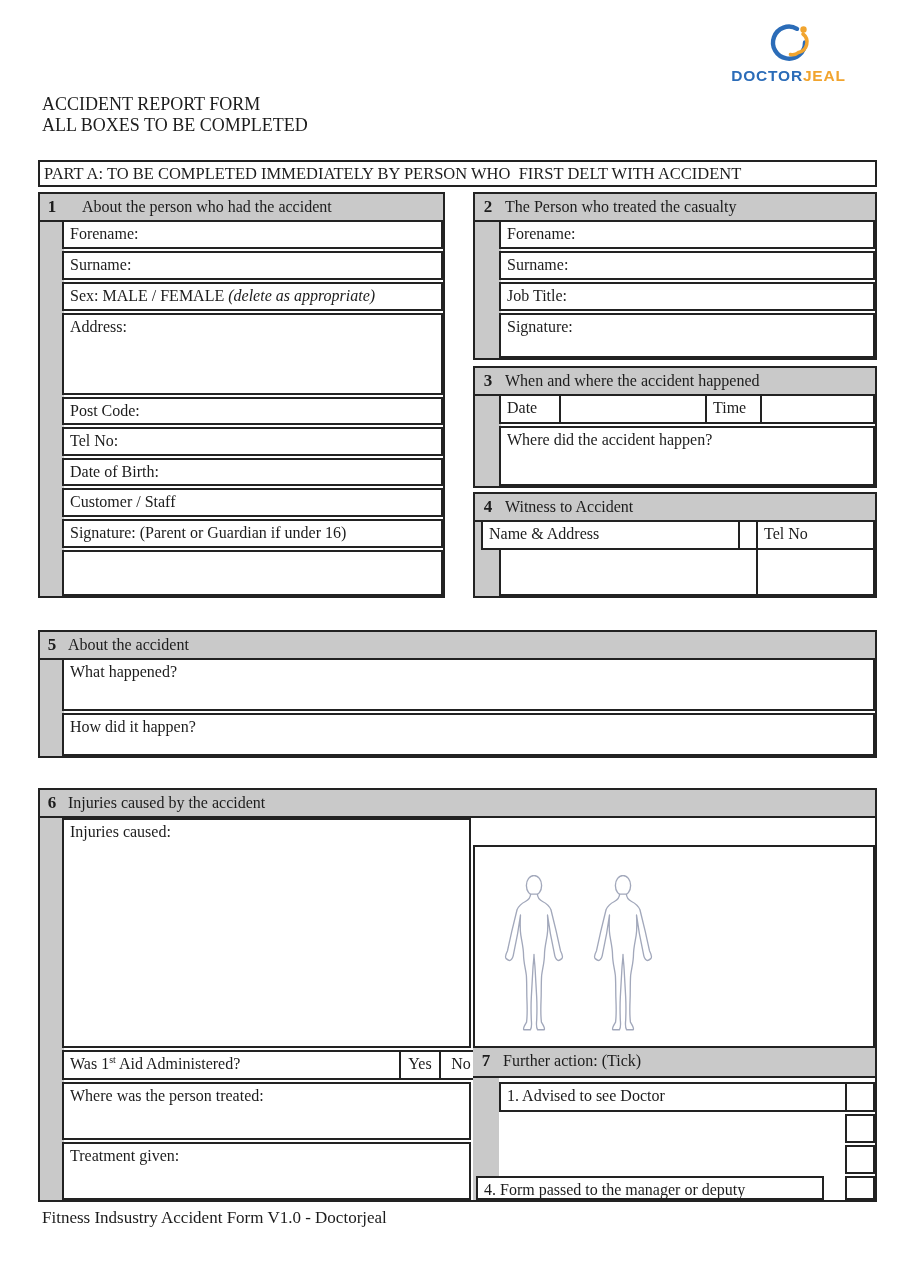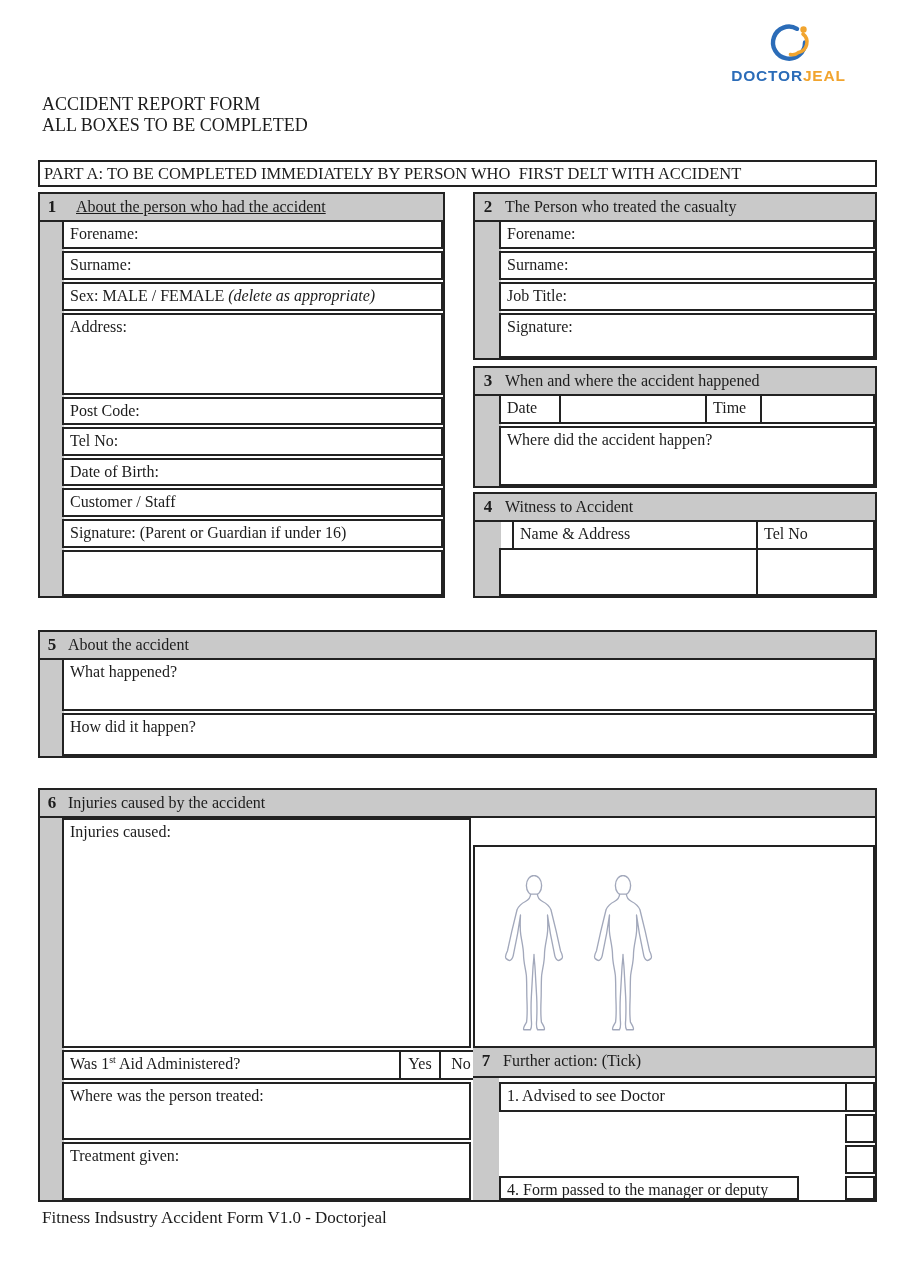--- a/index.html
+++ b/index.html
@@ -52,21 +52,21 @@
   <div>ACCIDENT REPORT FORM</div>
   <div>ALL BOXES TO BE COMPLETED</div>
 </div>
 
 <div class="parta">PART A: TO BE COMPLETED IMMEDIATELY BY PERSON WHO  FIRST DELT WITH ACCIDENT</div>
 
 <div class="sec" style="left:38px;top:192px;width:407px;height:406px;">
   <div class="strip"></div>
   <div class="band"></div>
   <div class="num" style="left:0;">1</div>
-  <div class="sec-title" style="left:36px;text-decoration:underline;">About the person who had the accident</div>
+  <div class="sec-title" style="left:42px;">About the person who had the accident</div>
 
   <div class="cell" style="left:22px;right:0;top:26px;height:29px;">Forename:</div>
   <div class="cell" style="left:22px;right:0;top:57px;height:29px;">Surname:</div>
   <div class="cell" style="left:22px;right:0;top:88px;height:29px;"><span class="pre">Sex: MALE / FEMALE </span><span class="it">(delete as appropriate)</span></div>
   <div class="cell" style="left:22px;right:0;top:119px;height:82px;">Address:</div>
   <div class="cell" style="left:22px;right:0;top:203px;height:28px;">Post Code:</div>
   <div class="cell" style="left:22px;right:0;top:233px;height:29px;">Tel No:</div>
   <div class="cell" style="left:22px;right:0;top:264px;height:28px;">Date of Birth:</div>
   <div class="cell" style="left:22px;right:0;top:294px;height:29px;">Customer / Staff</div>
   <div class="cell" style="left:22px;right:0;top:325px;height:29px;">Signature: (Parent or Guardian if under 16)</div>
@@ -97,21 +97,21 @@
   <div class="cell" style="left:285px;right:0;top:26px;height:30px;"></div>
   <div class="cell" style="left:24px;right:0;top:58px;height:60px;">Where did the accident happen?</div>
 </div>
 
 <div class="sec" style="left:473px;top:492px;width:404px;height:106px;">
   <div class="strip strip-r"></div>
   <div class="band"></div>
   <div class="num" style="left:1px;">4</div>
   <div class="sec-title" style="left:30px;">Witness to Accident</div>
 
-  <div class="cell" style="left:37px;top:26px;width:259px;height:30px;">Name &amp; Address</div>
+  <div class="cell" style="left:6px;top:26px;width:259px;height:30px;">Name &amp; Address</div>
   <div class="cell" style="left:281px;right:0;top:26px;height:30px;">Tel No</div>
   <div class="cell" style="left:24px;top:54px;width:259px;height:48px;"></div>
   <div class="cell" style="left:281px;right:0;top:54px;height:48px;"></div>
 </div>
 
 <div class="sec" style="left:38px;top:630px;width:839px;height:128px;">
   <div class="strip"></div>
   <div class="band"></div>
   <div class="num" style="left:0;">5</div>
   <div class="sec-title" style="left:28px;">About the accident</div>
@@ -152,17 +152,17 @@
 
   <div style="position:absolute;left:433px;width:26px;top:258px;bottom:0;background:#c9c9c9;"></div>
   <div style="position:absolute;left:433px;right:0;top:258px;height:30px;background:#c9c9c9;border-bottom:2px solid #222;box-sizing:border-box;"></div>
   <div class="num" style="left:434px;top:261px;">7</div>
   <div class="sec-title" style="left:463px;top:262px;">Further action: (Tick)</div>
 
   <div class="cell" style="left:459px;width:348px;top:292px;height:30px;">1. Advised to see Doctor</div>
   <div class="cell" style="left:805px;right:0;top:292px;height:30px;"></div>
   <div class="cell" style="left:805px;right:0;top:324px;height:29px;"></div>
   <div class="cell" style="left:805px;right:0;top:355px;height:29px;"></div>
-  <div class="cell" style="left:459px;width:300px;top:386px;height:24px;">4. Form passed to the manager or deputy</div>
+  <div class="cell" style="left:436px;width:348px;top:386px;height:24px;">4. Form passed to the manager or deputy</div>
   <div class="cell" style="left:805px;right:0;top:386px;height:24px;"></div>
 </div>
 
 <div class="footer">Fitness Indsustry Accident Form V1.0 - Doctorjeal</div>
 
 </body></html>

